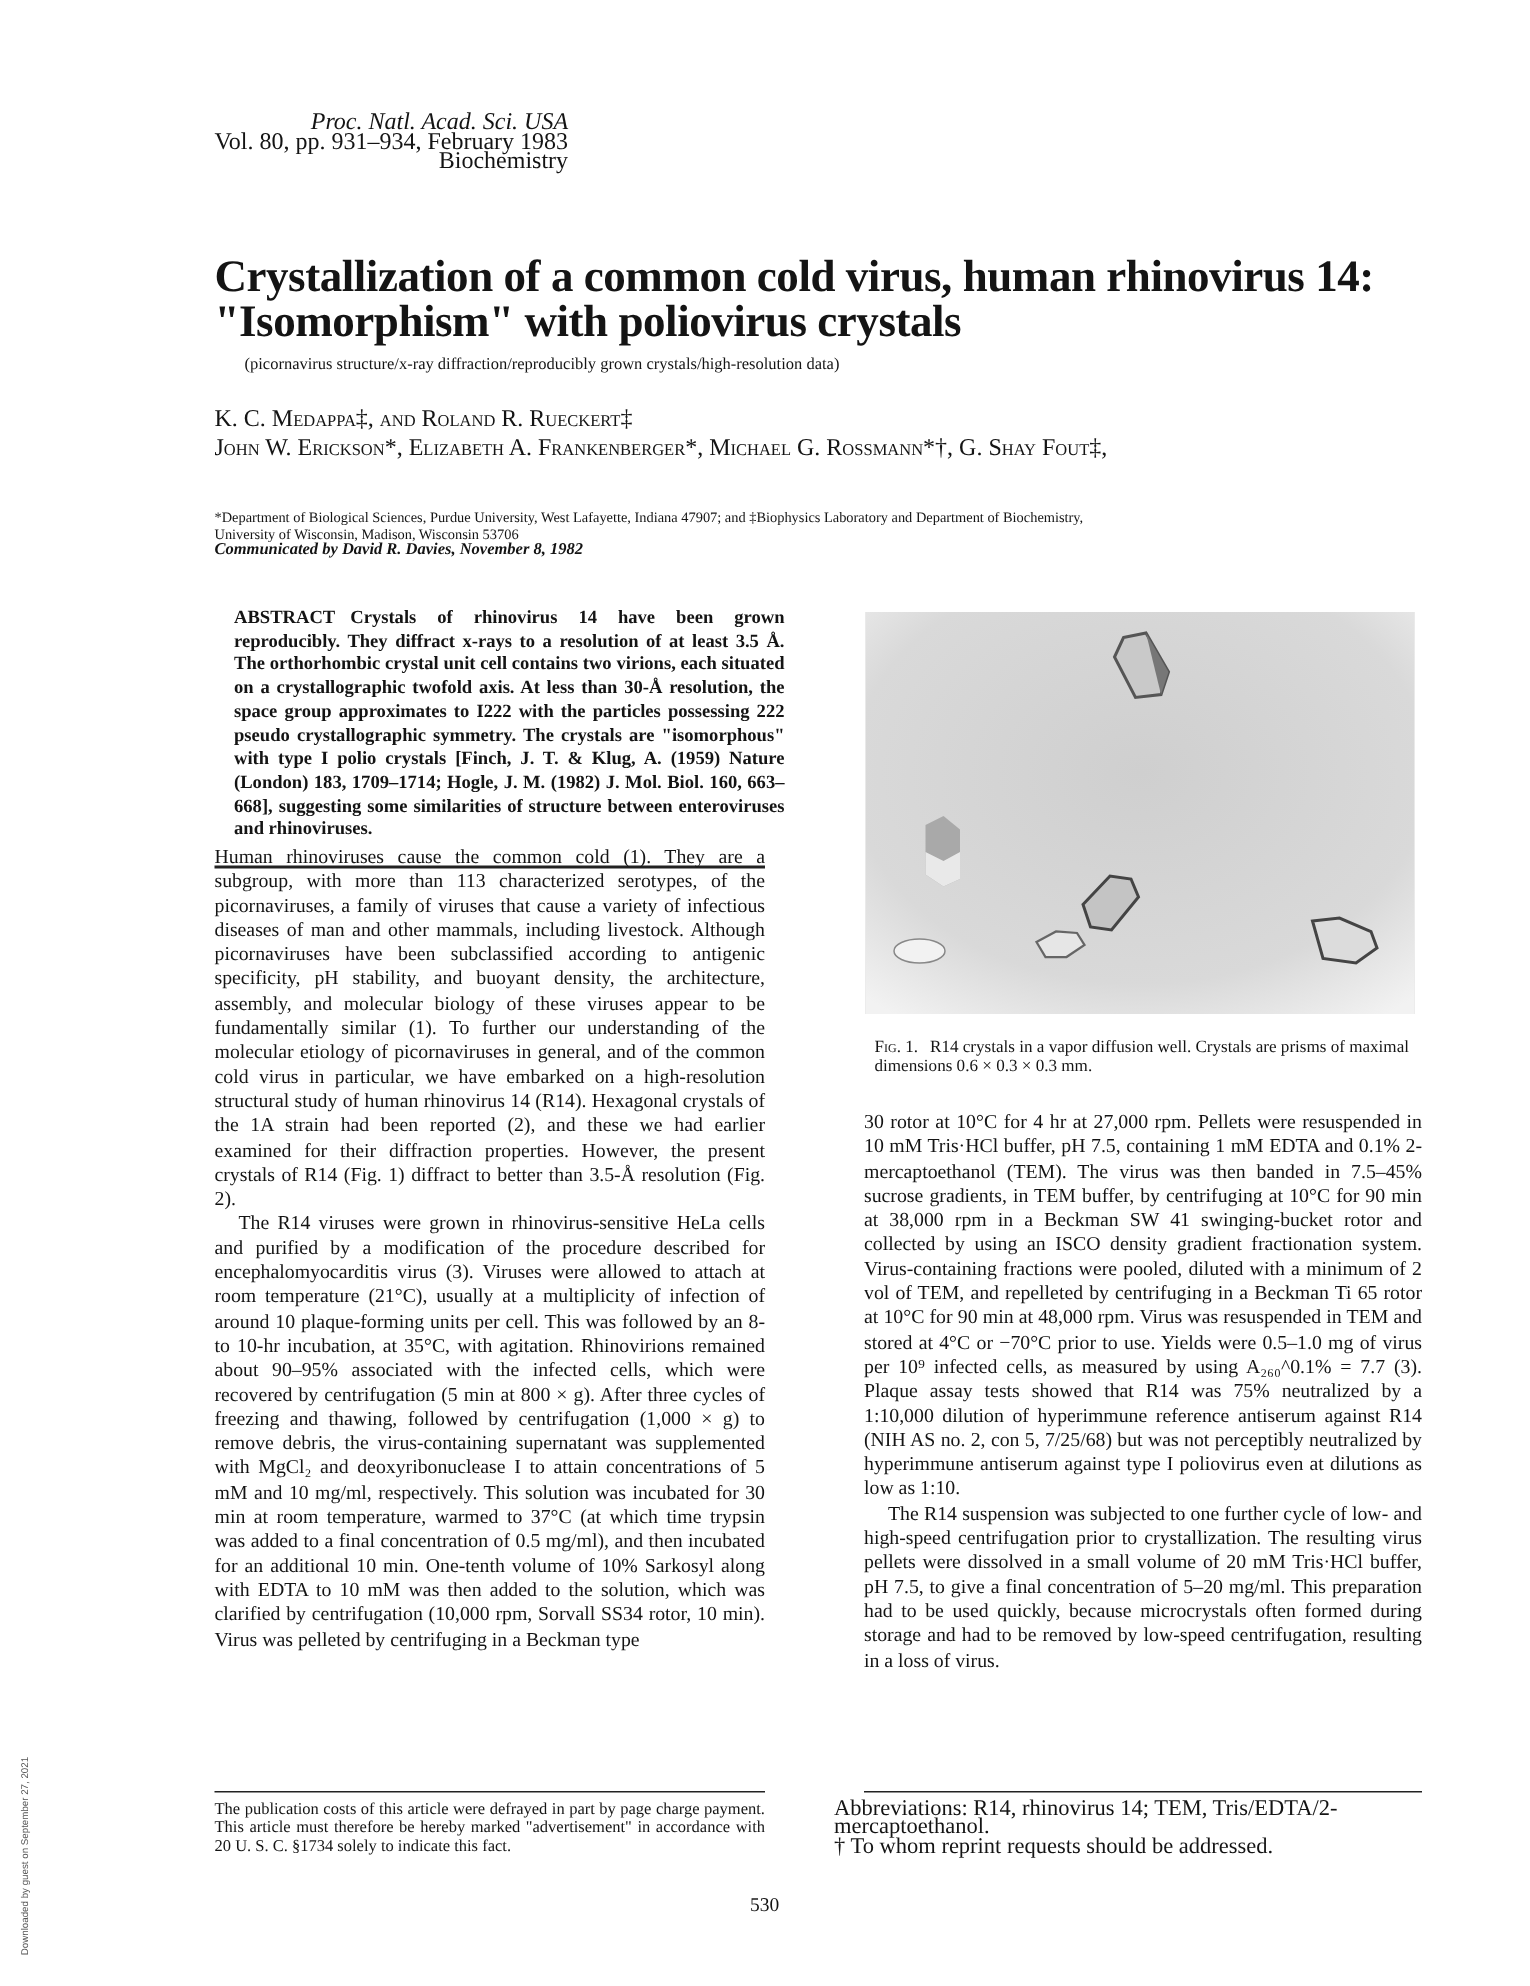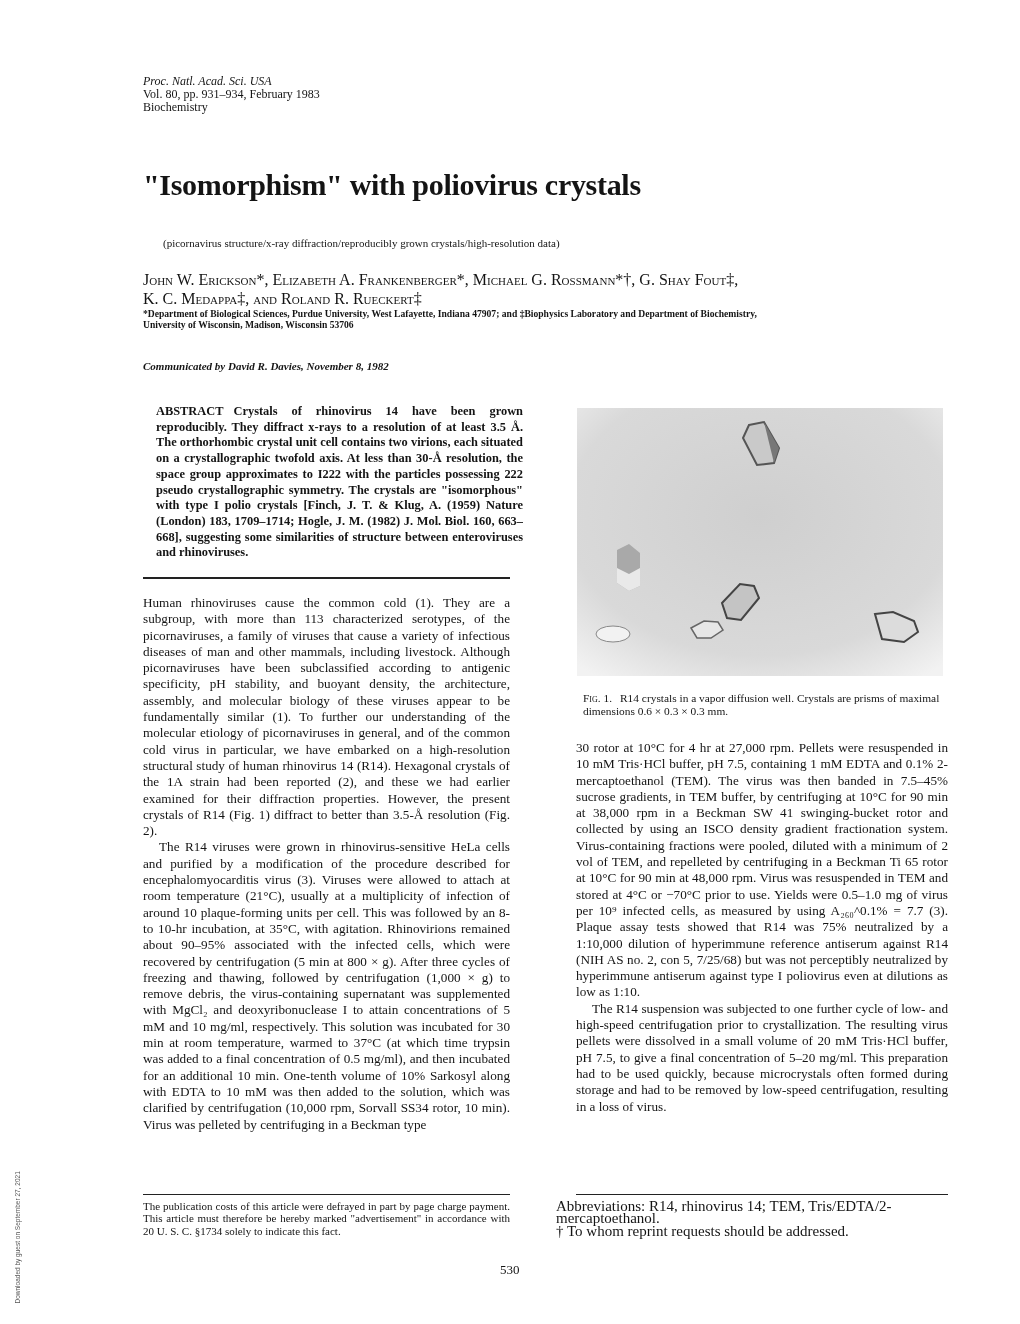--- a/index.html
+++ b/index.html
@@ -1,58 +1,59 @@
 <!DOCTYPE html>
 <html><head>
 <meta charset="utf-8">
 <style>
   html, body { margin:0; padding:0; background:#ffffff; }
   body { width:1020px; height:1324px; position:relative; overflow:hidden; color:#141414; font-family:"Liberation Serif","DejaVu Serif",serif; }
   .abs { position:absolute; }
-  .journal { left:143px; top:75px; font-size:12px; line-height:13px; }
+  .journal { left:143px; top:75px; font-size:16px; line-height:13px;text-align:right; }
   .journal .ital { font-style:italic; }
   .title { left:143px; top:170px; width:800px; font-size:30px; line-height:30px; font-weight:bold; letter-spacing:-0.3px; }
   .keywords { left:163px; top:237px; font-size:11px; }
   .authors { left:143px; top:270px; width:800px; font-size:16px; line-height:19px; font-variant:small-caps; }
-  .affil { left:143px; top:308px; width:790px; font-size:9.6px; line-height:11px;font-weight:bold; }
+  .affil { left:143px; top:340px; width:790px; font-size:9.6px; line-height:11px; }
   .communicated { left:143px; top:360px; font-size:11px; font-style:italic;font-weight:bold; }
   .col { width:367px; font-size:13.2px; line-height:16.3px; text-align:justify; }
   .col p { margin:0; }
   .abstract { left:156px; top:404px; font-weight:bold; font-size:12.4px; line-height:15.7px; }
   .abstract .lead { margin-right:10px; }
   .rule { height:2px; background:#222; }
-  .left-body { left:143px; top:595px; }
+  .left-body { left:143px; top:563px; }
   .indent { text-indent:16px; }
   .figure { left:577px; top:408px; width:366px; height:268px; overflow:hidden; background:#d8d8d8; }
   .caption { left:583px; top:664px; width:372px; font-size:11.4px; line-height:13px;margin-top:28px; }
   .caption .fig-label { font-variant:small-caps; margin-right:8px; }
   .right-body { left:576px; top:740px; width:372px; }
   .footnote-left { left:143px; top:1200px; width:367px; font-size:11px; line-height:12.3px; text-align:justify; }
   .footnote-right { left:556px; top:1200px; width:372px; font-size:15px; line-height:12.3px; }
   .pagenum { left:500px; top:1262px; font-size:13px; }
   .side-note { left:-48px; top:1235px; width:130px; transform:rotate(-90deg); font-family:"Liberation Sans","DejaVu Sans",sans-serif; font-size:6.5px; color:#555; white-space:nowrap; }
 </style>
 </head>
 <body>
 
 <div class="abs journal">
   <div class="ital">Proc. Natl. Acad. Sci. USA</div>
   <div>Vol. 80, pp. 931–934, February 1983</div>
   <div>Biochemistry</div>
 </div>
 
 <div class="abs title">
+  <div>Crystallization of a common cold virus, human rhinovirus 14:</div>
   <div>"Isomorphism" with poliovirus crystals</div>
 </div>
 
 <div class="abs keywords">(picornavirus structure/x-ray diffraction/reproducibly grown crystals/high-resolution data)</div>
 
 <div class="abs authors">
+  <div>K. C. Medappa‡, and Roland R. Rueckert‡</div>
   <div>John W. Erickson*, Elizabeth A. Frankenberger*, Michael G. Rossmann*†, G. Shay Fout‡,</div>
-  <div>K. C. Medappa‡, and Roland R. Rueckert‡</div>
 </div>
 
 <div class="abs affil">
   <div>*Department of Biological Sciences, Purdue University, West Lafayette, Indiana 47907; and ‡Biophysics Laboratory and Department of Biochemistry,</div>
   <div>University of Wisconsin, Madison, Wisconsin 53706</div>
 </div>
 
 <div class="abs communicated">Communicated by David R. Davies, November 8, 1982</div>
 
 <div class="abs col abstract">

